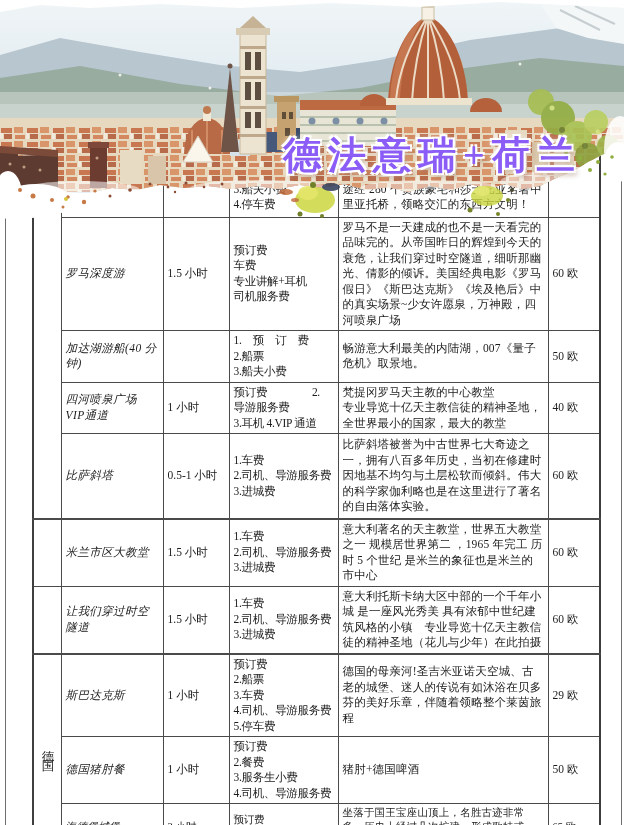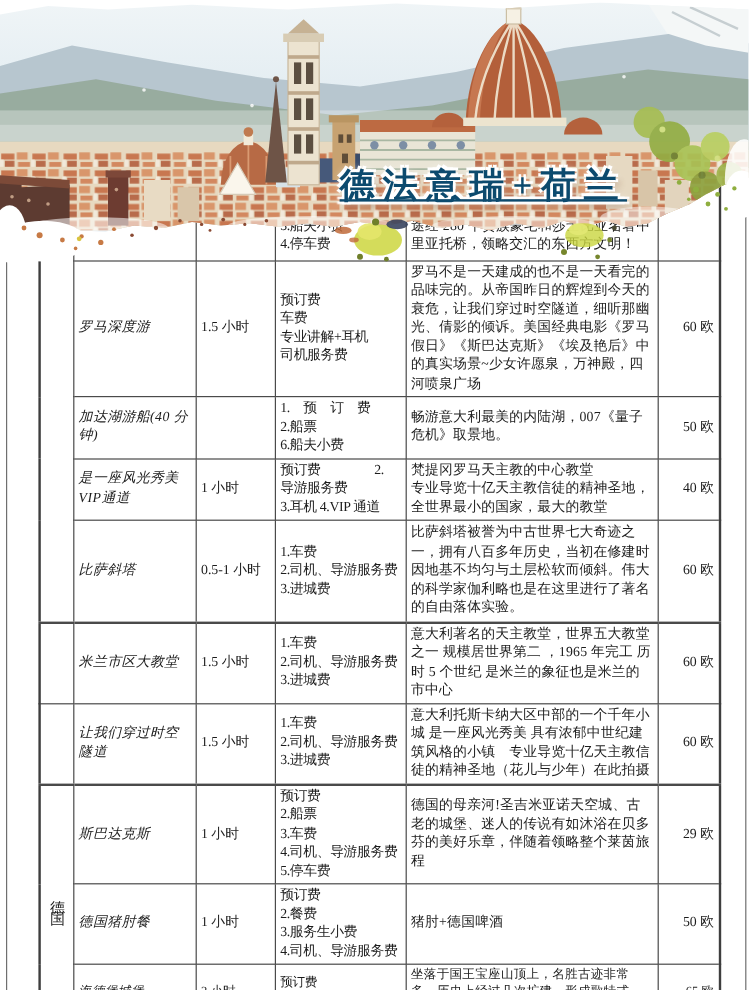--- a/index.html
+++ b/index.html
@@ -14,30 +14,30 @@
         padding:2px 4px;font-size:11.5px;line-height:15.5px;}
   tr.h1{height:84px}tr.h2{height:97px}tr.h3{height:49px}tr.h4{height:46px}tr.h5{height:85px}
   tr.h6{height:66px}tr.h7{height:66px}tr.h8{height:82px}tr.h9{height:66px}tr.h10{height:31px}
   tr.grp td{border-top-width:2px;}
   td.country{text-align:center;padding:0;}
   .vtext{writing-mode:vertical-rl;letter-spacing:9px;font-size:12.5px;display:inline-block;}
   td.name{padding-left:6px;letter-spacing:.4px;font-style:italic;}
   td.dur{padding-left:8px;}
   td.fees{padding:2px 2px 2px 8px;white-space:pre-line;font-size:11px;letter-spacing:-.3px;}
   td.desc{padding:2px 3px 2px 5px;white-space:pre-line;font-size:11px;letter-spacing:.2px;}
-  td.price{text-align:right;font-family:Liberation Serif, serif;}
+  td.price{text-align:left;font-family:Liberation Serif, serif;}
   tr.part1 td{vertical-align:bottom;padding-bottom:4px;}
   tr.h10 td{line-height:14px;font-size:10.5px;}
   
   .photo{position:absolute;left:0;top:0;width:624px;height:250px;pointer-events:none;z-index:3;}
   .hero-title{position:absolute;left:283px;top:133px;z-index:4;pointer-events:none;
-        font-weight:bold;font-size:29px;letter-spacing:7px;line-height:44px;color:#0c4a6e;
+        font-weight:bold;font-size:38px;letter-spacing:7px;line-height:44px;color:#8b5cf6;
         text-shadow:-2px -2px 0 #fff,2px -2px 0 #fff,-2px 2px 0 #fff,2px 2px 0 #fff,
                     0 0 7px #fff,3px 4px 5px rgba(110,60,30,.45);
-        white-space:nowrap;text-decoration:underline;}
+        white-space:nowrap;}
 </style>
 </head>
 <body>
 
 <div class="page">
 
   <div class="page-frame"></div>
 
   <table class="itinerary">
     <colgroup>
@@ -66,26 +66,26 @@
 专业讲解+耳机
 司机服务费</td>
         <td class="desc">罗马不是一天建成的也不是一天看完的品味完的。从帝国昨日的辉煌到今天的衰危，让我们穿过时空隧道，细听那幽光、倩影的倾诉。美国经典电影《罗马假日》《斯巴达克斯》《埃及艳后》中的真实场景~少女许愿泉，万神殿，四河喷泉广场</td>
         <td class="price">60 欧</td>
       </tr>
       <tr class="h3">
         <td class="name">加达湖游船(40 分钟)</td>
         <td class="dur"></td>
         <td class="fees">1.　预　订　费
 2.船票
-6.船夫小费</td>
+3.船夫小费</td>
         <td class="desc">畅游意大利最美的内陆湖，007《量子危机》取景地。</td>
         <td class="price">50 欧</td>
       </tr>
       <tr class="h4">
-        <td class="name">是一座风光秀美 VIP通道</td>
+        <td class="name">四河喷泉广场 VIP通道</td>
         <td class="dur">1 小时</td>
         <td class="fees">预订费　　　　2.
 导游服务费
 3.耳机 4.VIP 通道</td>
         <td class="desc">梵提冈罗马天主教的中心教堂
 专业导览十亿天主教信徒的精神圣地，全世界最小的国家，最大的教堂</td>
         <td class="price">40 欧</td>
       </tr>
       <tr class="h5">
         <td class="name">比萨斜塔</td>

